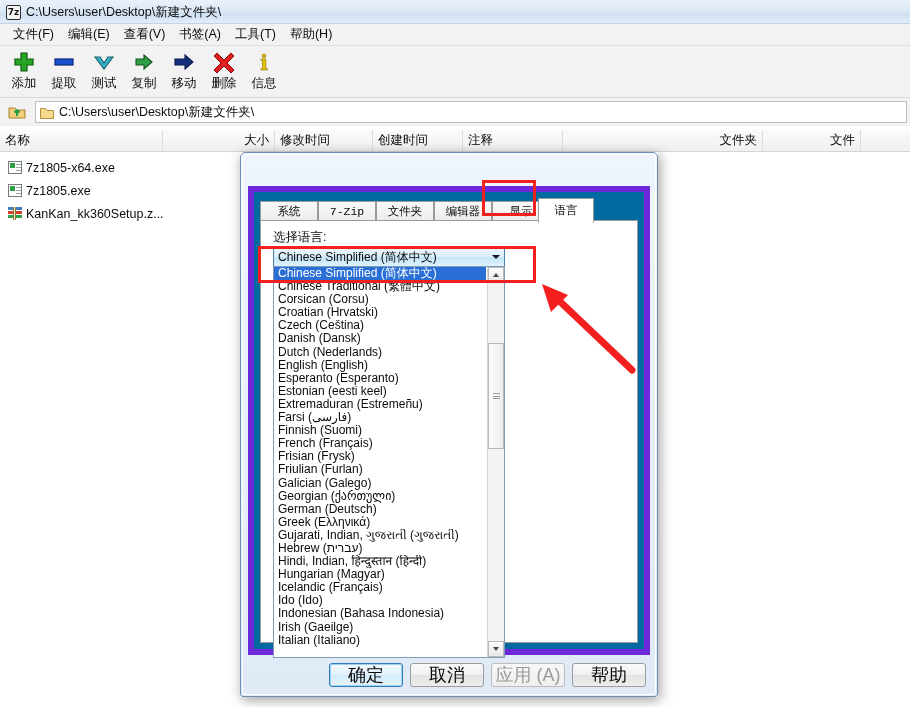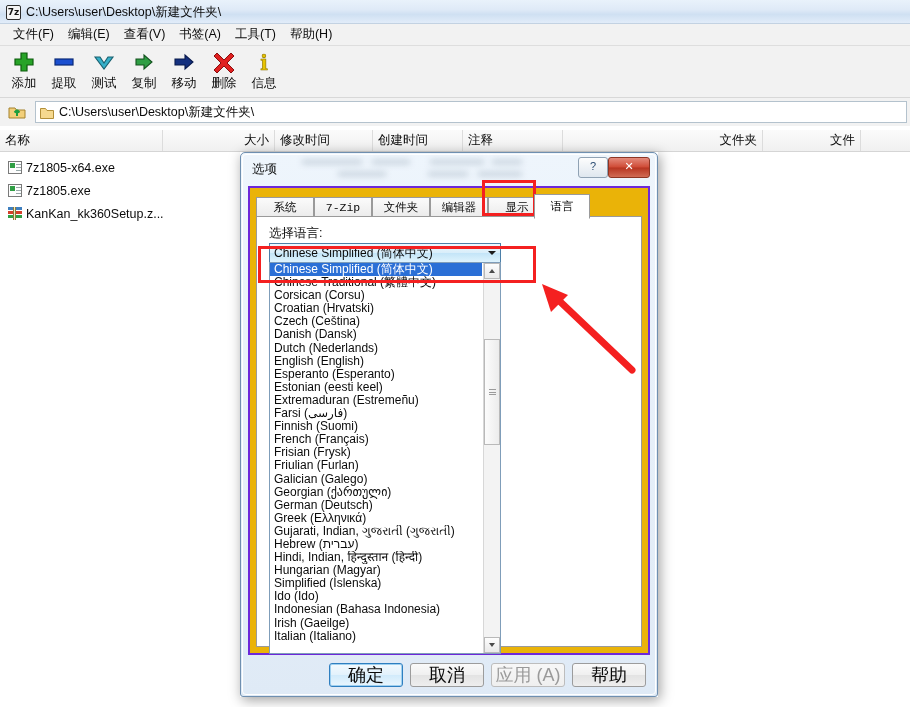--- a/index.html
+++ b/index.html
@@ -132,21 +132,21 @@
     font-size:11px;color:#2b4d74;text-align:center;line-height:17px;cursor:default;
   }
   .btn-close{
     position:absolute;right:6px;top:3px;width:40px;height:19px;
     background:linear-gradient(to bottom,#e48b7c 0%,#cf4b36 48%,#b73521 52%,#d06b55 100%);
     border:1px solid #8d3524;border-radius:3px;
     color:#fff;font-size:11px;font-weight:bold;text-align:center;line-height:17px;cursor:default;
   }
   .dlg-body{
     position:absolute;left:8px;top:34px;right:8px;bottom:42px;
-    background:#eab308;border:2px solid #6d28d9;box-sizing:border-box;
+    background:#0369a1;border:6px solid #6d28d9;box-sizing:border-box;
   }
 
   
   .tabstrip{position:absolute;left:6px;top:6px;right:6px;height:24px;}
   .tab{
     position:absolute;top:3px;height:21px;line-height:20px;
     background:linear-gradient(to bottom,#fbfbfb,#ebebeb);
     border:1px solid #9a9a9a;box-sizing:border-box;
     font-family:"Liberation Mono","DejaVu Sans Mono",monospace;
     font-size:11.5px;color:#0a0a0a;text-align:center;cursor:default;
@@ -345,34 +345,20 @@
           </span>
         <span>KanKan_kk360Setup.z...</span>
       </div>
       <div class="fsize">3 575 9</div>
     </div>
   </div>
 
   <div id="dlg">
     <div class="dlg-frame"></div>
 
-    <div class="dlg-titlebar">
-      <div class="dlg-title">选项</div>
-      <div class="dlg-ghost">
-        <b style="left:0;top:2px;width:60px;"></b>
-        <b style="left:70px;top:2px;width:38px;"></b>
-        <b style="left:128px;top:2px;width:54px;"></b>
-        <b style="left:190px;top:2px;width:30px;"></b>
-        <b style="left:36px;top:14px;width:48px;"></b>
-        <b style="left:126px;top:14px;width:40px;"></b>
-        <b style="left:176px;top:14px;width:44px;"></b>
-      </div>
-      <div class="btn-help">?</div>
-      <div class="btn-close">✕</div>
-    </div>
 
     <div class="dlg-body">
 
       <div class="tabstrip">
         <div class="tab" style="left:0;width:58px;">系统</div>
         <div class="tab" style="left:58px;width:58px;">7-Zip</div>
         <div class="tab" style="left:116px;width:58px;">文件夹</div>
         <div class="tab" style="left:174px;width:58px;text-align:center;">编辑器</div>
         <div class="tab" style="left:232px;width:58px;">显示</div>
         <div class="tab sel" style="left:278px;width:56px;">语言</div>
@@ -407,21 +393,21 @@
               <div class="dl-item">Frisian (Frysk)</div>
               <div class="dl-item">Friulian (Furlan)</div>
               <div class="dl-item">Galician (Galego)</div>
               <div class="dl-item">Georgian (ქართული)</div>
               <div class="dl-item">German (Deutsch)</div>
               <div class="dl-item">Greek (Ελληνικά)</div>
               <div class="dl-item">Gujarati, Indian, ગુજરાતી (ગુજરાતી)</div>
               <div class="dl-item">Hebrew (עברית)</div>
               <div class="dl-item">Hindi, Indian, हिन्दुस्तान (हिन्दी)</div>
               <div class="dl-item">Hungarian (Magyar)</div>
-              <div class="dl-item">Simplified (Íslenska)</div>
+              <div class="dl-item">Icelandic (Français)</div>
               <div class="dl-item">Ido (Ido)</div>
               <div class="dl-item">Indonesian (Bahasa Indonesia)</div>
               <div class="dl-item">Irish (Gaeilge)</div>
               <div class="dl-item">Italian (Italiano)</div>
             </div>
           <div class="dl-sb">
             <div class="sb-btn sb-up">
                 <span class="tri-u"></span>
               </div>
             <div class="sb-thumb">

